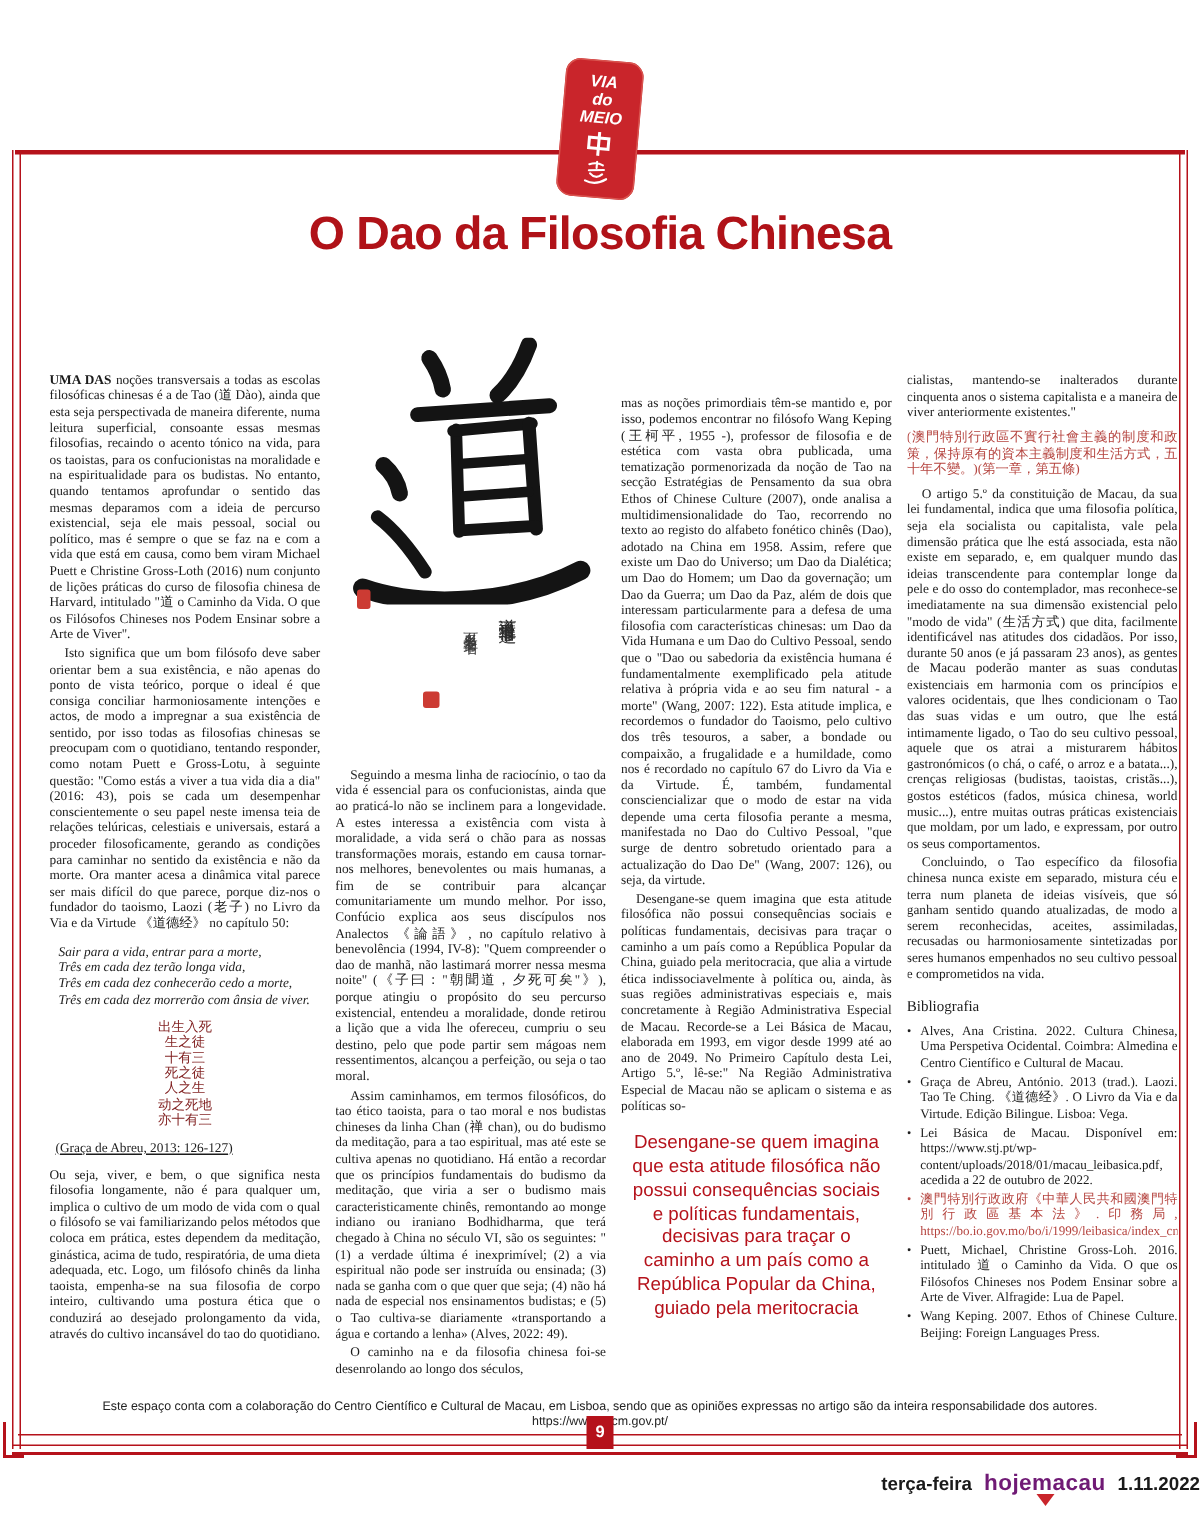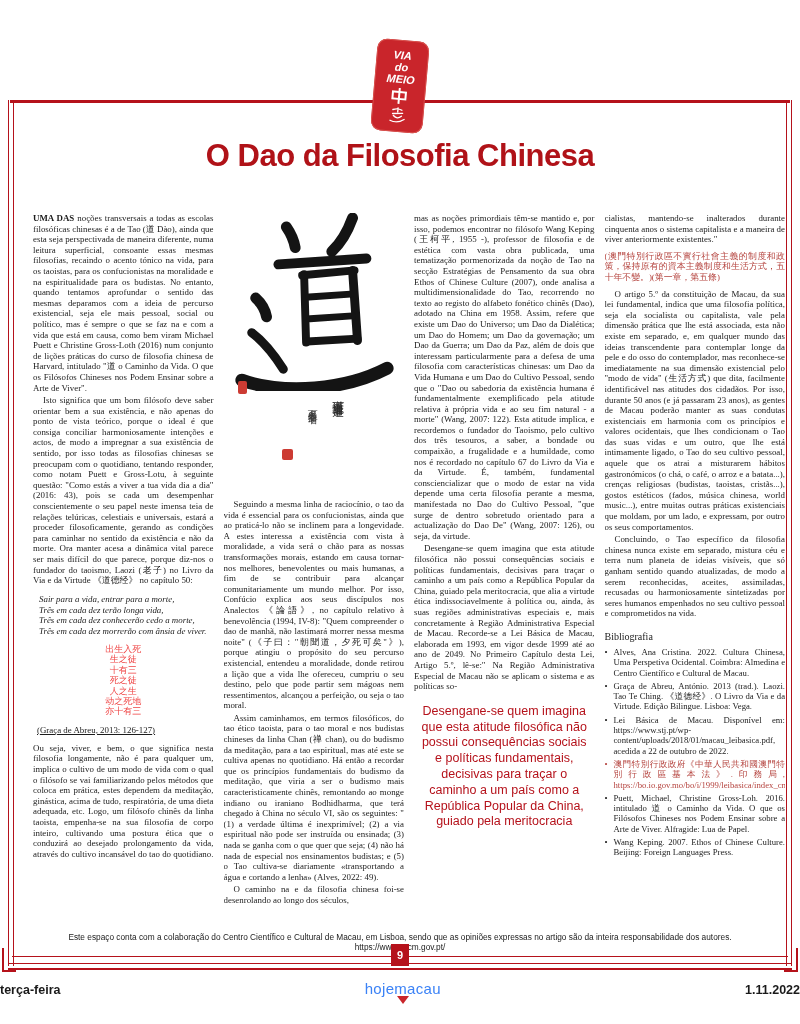--- a/index.html
+++ b/index.html
@@ -26,28 +26,28 @@
         font-style:italic;font-size:11px;line-height:12px;}
   .seal svg{display:block;margin-top:3px;}
   
   .title{position:absolute;left:0;right:0;top:138px;text-align:center;
         font-family:"Liberation Sans",sans-serif;font-weight:bold;font-size:31px;
         letter-spacing:-0.5px;color:#b01218;}
   .byline{position:absolute;left:0;right:0;top:183px;text-align:center;
         font-family:"Liberation Sans",sans-serif;font-weight:bold;font-size:10.5px;color:#bb2d26;}
   
   .cols{position:absolute;left:33px;top:213px;width:752px;height:718px;
-        display:flex;gap:10px;overflow:hidden;}
+        display:flex;gap:10px;overflow:hidden;align-items:center;}
   .col{flex:1 1 0;overflow:hidden;}
   .col p{margin:0 0 2px 0;font-size:8.9px;line-height:10.6px;text-align:justify;}
   .col p.ind{text-indent:10px;}
   .lead{font-weight:bold;margin-right:3px;}
   .poem-pt{margin:8px 0 6px 6px;font-style:italic;}
   .poem-pt div{font-size:8.9px;line-height:10.8px;}
-  .poem-zh{margin:7px 0 6px 0;text-align:center;color:#ef4444;}
+  .poem-zh{margin:7px 0 6px 0;text-align:center;color:#7f1d1d;}
   .poem-zh div{font-size:9px;line-height:10.4px;}
   .poem-cite{margin:8px 0 8px 4px;font-size:8.9px;text-decoration:underline;}
   
   .fig{position:relative;height:282px;margin-bottom:4px;}
   .fig-main{display:block;margin:0 auto;}
   .fig-bottom{display:flex;justify-content:center;align-items:flex-start;gap:12px;height:96px;}
   .vtext{writing-mode:vertical-rl;font-size:12px;line-height:14px;color:#2b2b2b;
         font-family:"Liberation Serif",serif;letter-spacing:1px;}
   .vtext.small{font-size:10px;margin-top:10px;color:#3a3a3a;}
   .fig-seal{width:11px;height:11px;background:#cc3b33;border-radius:2px;margin-top:58px;}
@@ -63,24 +63,24 @@
         text-align:justify;margin-bottom:3px;}
   .biblio li:before{content:"\2022";position:absolute;left:0;top:0;}
   .biblio li.zh-item{color:#b5443f;}
   
   .footnote{position:absolute;left:30px;right:30px;top:932px;text-align:center;
         font-family:"Liberation Sans",sans-serif;font-size:8.3px;color:#222;}
   .pagenum{position:absolute;left:50%;top:944px;transform:translateX(-50%);
         width:18px;height:22px;background:#b5121b;color:#fff;z-index:4;
         font-family:"Liberation Sans",sans-serif;font-weight:bold;font-size:11px;
         line-height:22px;text-align:center;}
-  .dateline{position:absolute;left:0;right:0;top:980px;display:flex;justify-content:space-between;
+  .dateline{position:absolute;left:0;right:0;top:980px;display:flex;justify-content:flex-end;
         align-items:baseline;gap:8px;font-family:"Liberation Sans",sans-serif;}
   .weekday,.dateval{font-weight:bold;font-size:12.5px;color:#1a1a1a;}
-  .brand{position:relative;font-weight:normal;font-size:15px;color:#3b82f6;letter-spacing:0.3px;}
+  .brand{position:relative;font-weight:bold;font-size:15px;color:#701a75;letter-spacing:0.3px;}
   .brand .tri{position:absolute;left:50%;bottom:-7px;transform:translateX(-50%);
         width:0;height:0;border-left:6px solid transparent;border-right:6px solid transparent;
         border-top:8px solid #c9252b;}
 </style>
 </head>
 <body>
 
 <div class="page">
 
   <div class="rule-top"></div>

